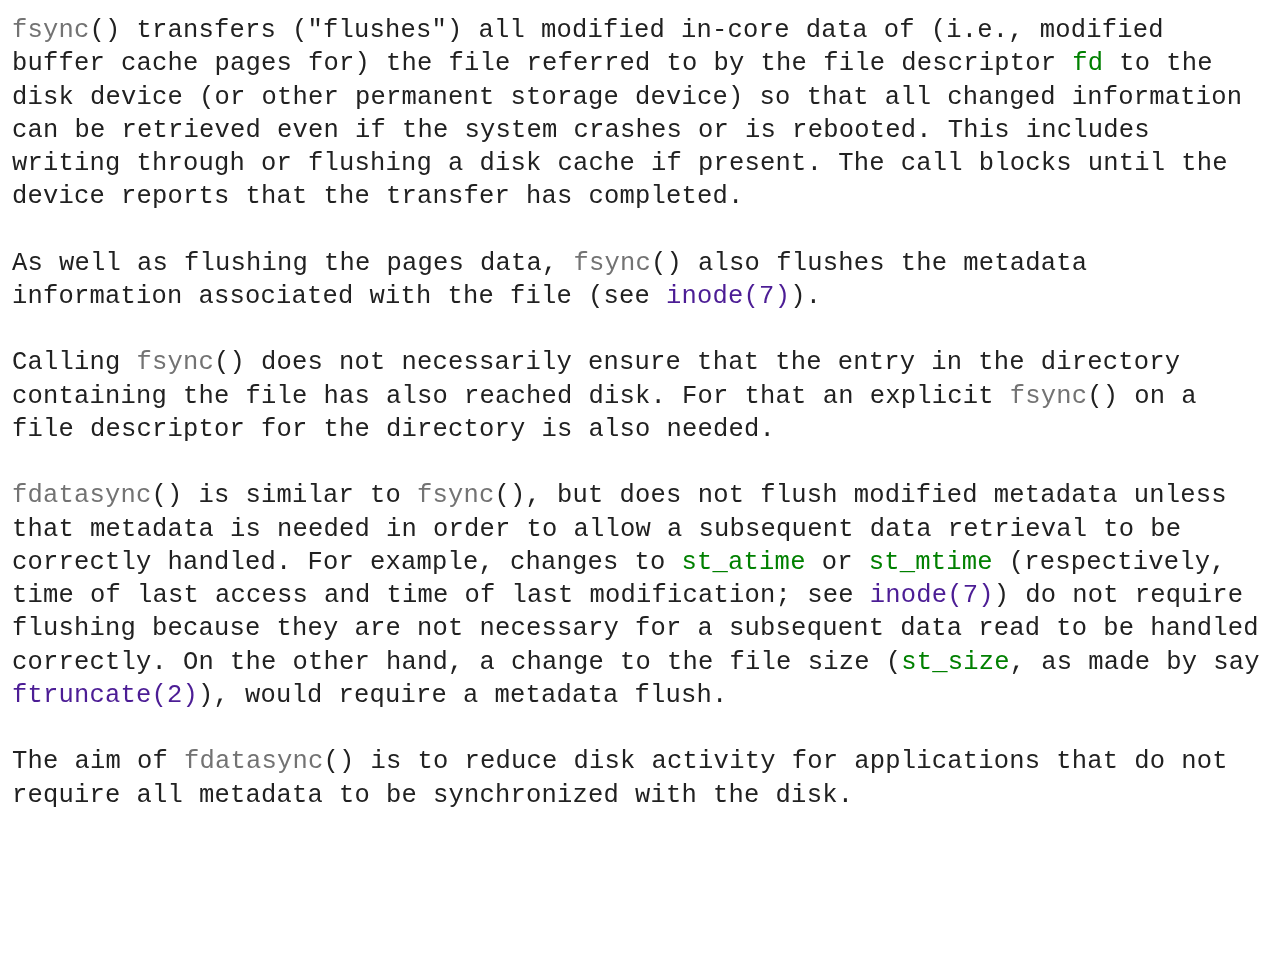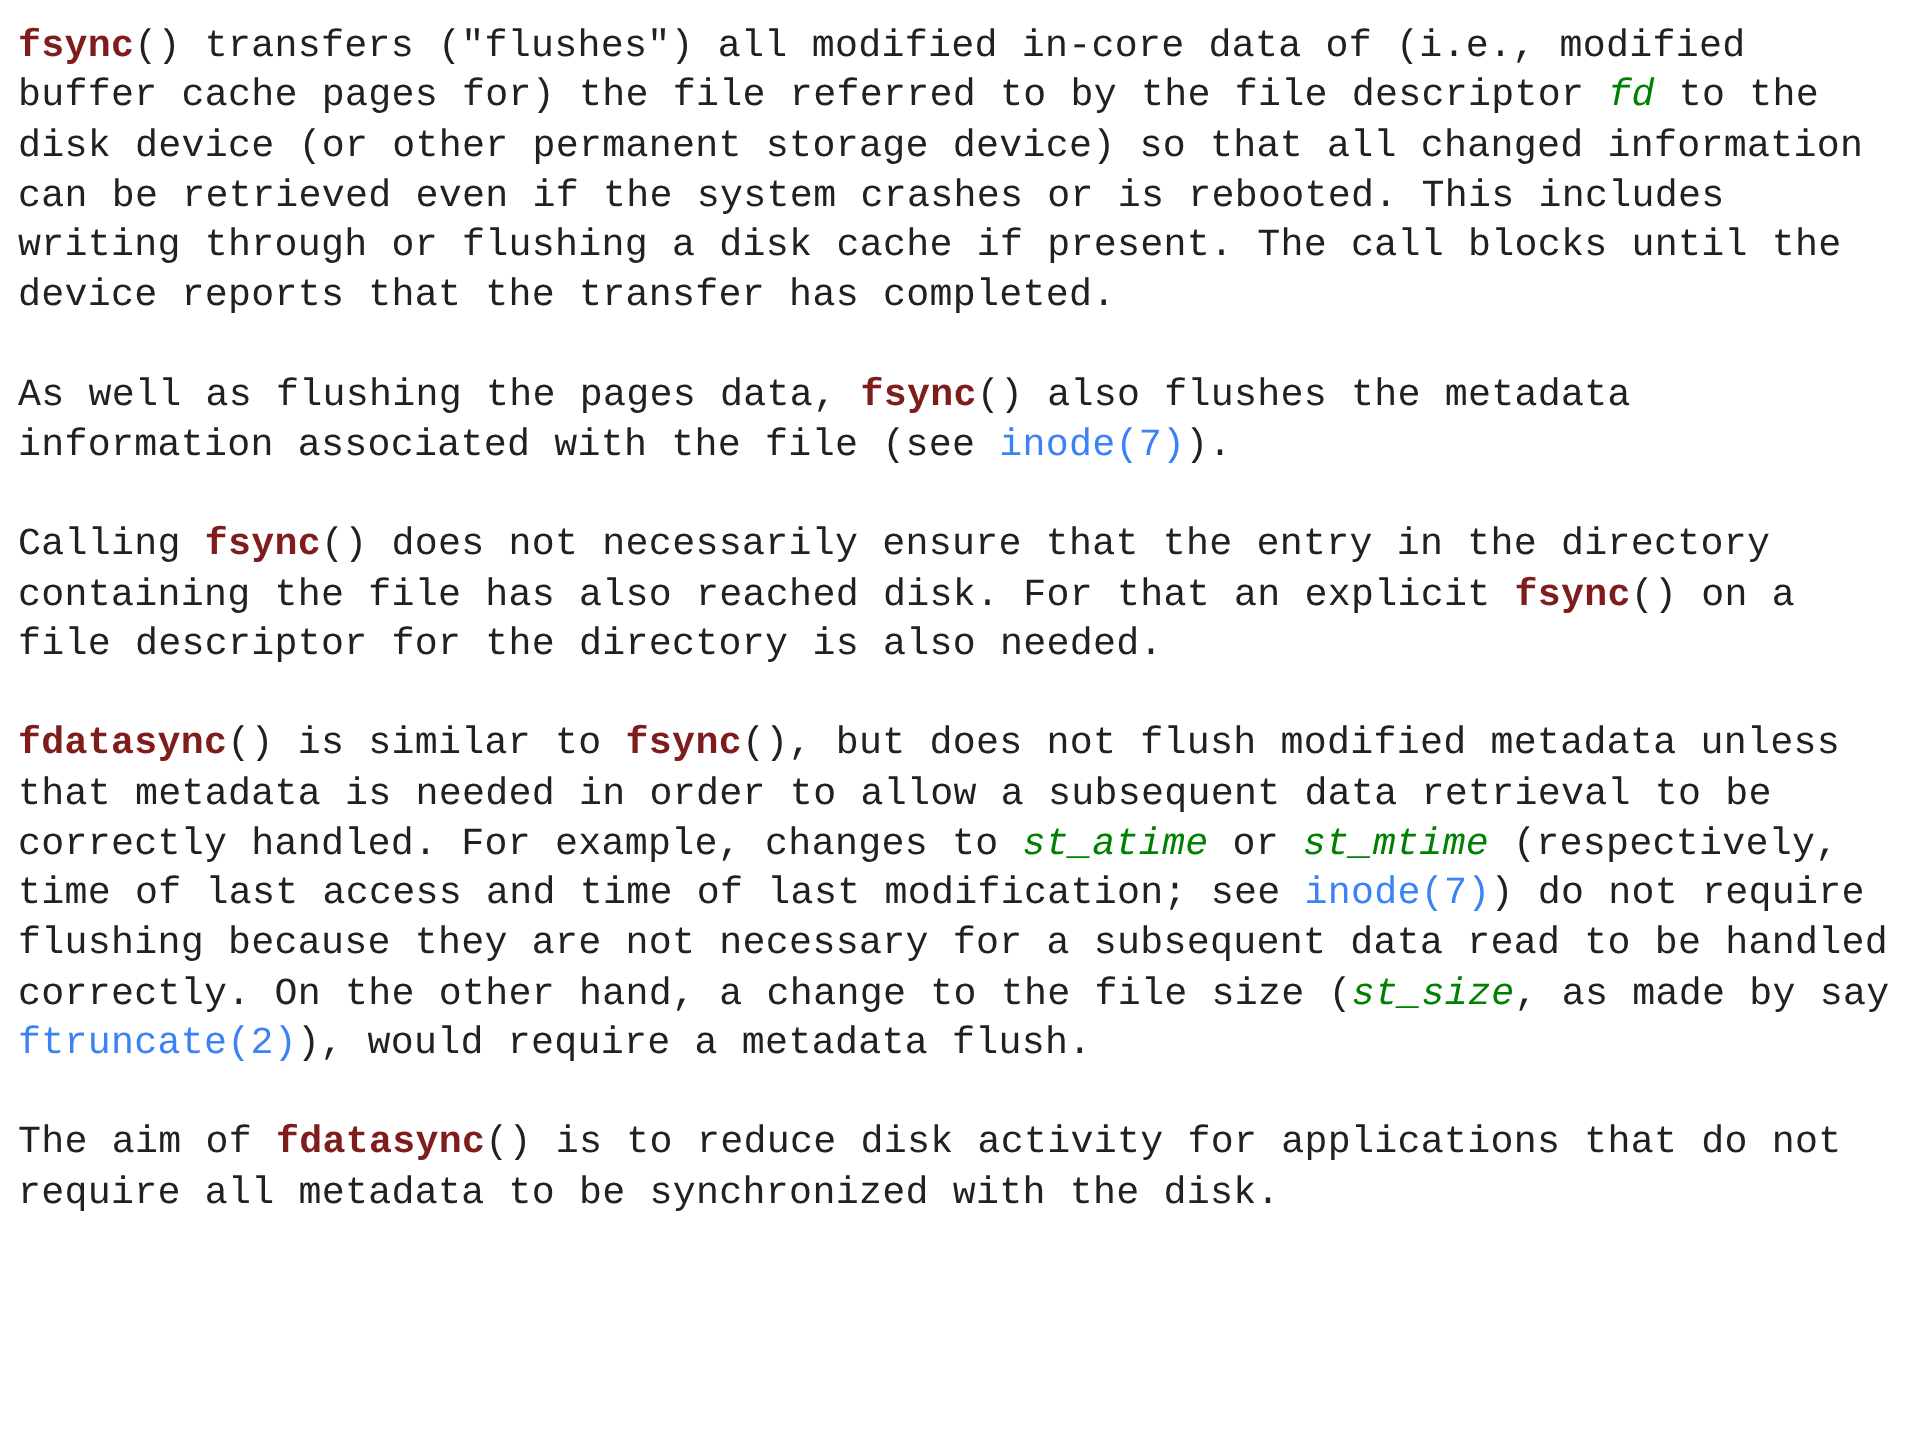--- a/index.html
+++ b/index.html
@@ -20,29 +20,28 @@
   }
   .para {
     margin: 0 0 33px 0;
     white-space: normal;
     word-spacing: 0.5px;
   }
   .para:last-child {
     margin-bottom: 0;
   }
   .fn {        
-    font-weight: bold;
-    color: #7f1d1d;
+    font-weight: normal;
+    color: #737373;
   }
   .arg {       
-    font-style: italic;
     color: #008000;
   }
   .lnk {       
-    color: #3b82f6;
+    color: #4c1d95;
     text-decoration: none;
     cursor: pointer;
   }
 </style>
 </head>
 <body>
 
 <p class="para">
 <span class="fn">fsync</span><span>() transfers ("flushes") all modified in-core data of (i.e., modified buffer cache pages for) the file referred to by the file descriptor </span><span class="arg">fd</span><span> to the disk device (or other permanent storage device) so that all changed information can be retrieved even if the system crashes or is rebooted.  This includes writing through or flushing a disk cache if present.  The call blocks until the device reports that the transfer has completed.</span>
 </p>

